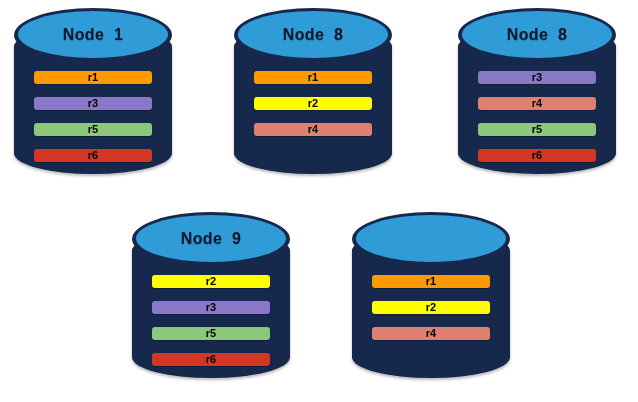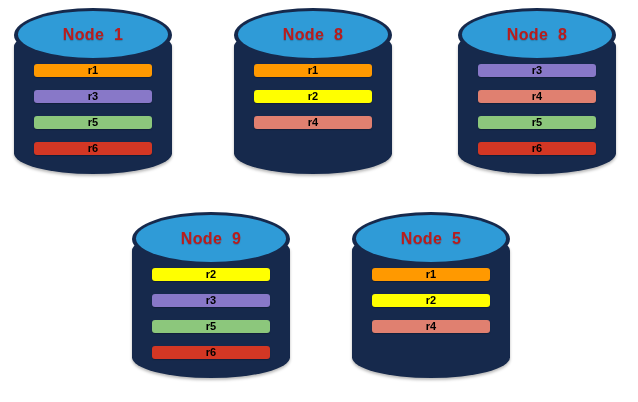--- a/index.html
+++ b/index.html
@@ -64,32 +64,32 @@
 
   .node-title {
     position: absolute;
     left: 10px;
     top: 7px;
     width: 150px;
     height: 47px;
     display: flex;
     align-items: center;
     justify-content: center;
-    color: #b91c1c;
+    color: #0f172a;
     font-size: 16px;
     font-weight: bold;
     letter-spacing: 0.4px;
     white-space: pre;
     text-shadow: 0 1px 1px rgba(0,0,0,0.18);
   }
 
   .records {
     position: absolute;
     left: 0;
-    top: 60px;
+    top: 67px;
     width: 170px;
   }
 
   .record-bar {
     width: 118px;
     height: 13px;
     margin: 0 auto 13px auto;
     border-radius: 3px;
     display: flex;
     align-items: center;
@@ -149,20 +149,19 @@
         <div class="record-bar" style="background: rgb(255, 255, 0);">r2</div>
         <div class="record-bar" style="background: rgb(136, 120, 200);">r3</div>
         <div class="record-bar" style="background: rgb(140, 199, 124);">r5</div>
         <div class="record-bar" style="background: rgb(211, 55, 36);">r6</div>
       </div>
     </div>
     <div class="node" style="left: 346px; top: 208px;">
       <div class="cyl-rim"></div>
       <div class="cyl-body"></div>
       <div class="cyl-top"></div>
-      <div class="node-title">Node  5</div>
       <div class="records">
         <div class="record-bar" style="background: rgb(255, 153, 0);">r1</div>
         <div class="record-bar" style="background: rgb(255, 255, 0);">r2</div>
         <div class="record-bar" style="background: rgb(224, 128, 112);">r4</div>
       </div>
     </div>
   </div>
 
 </body></html>

